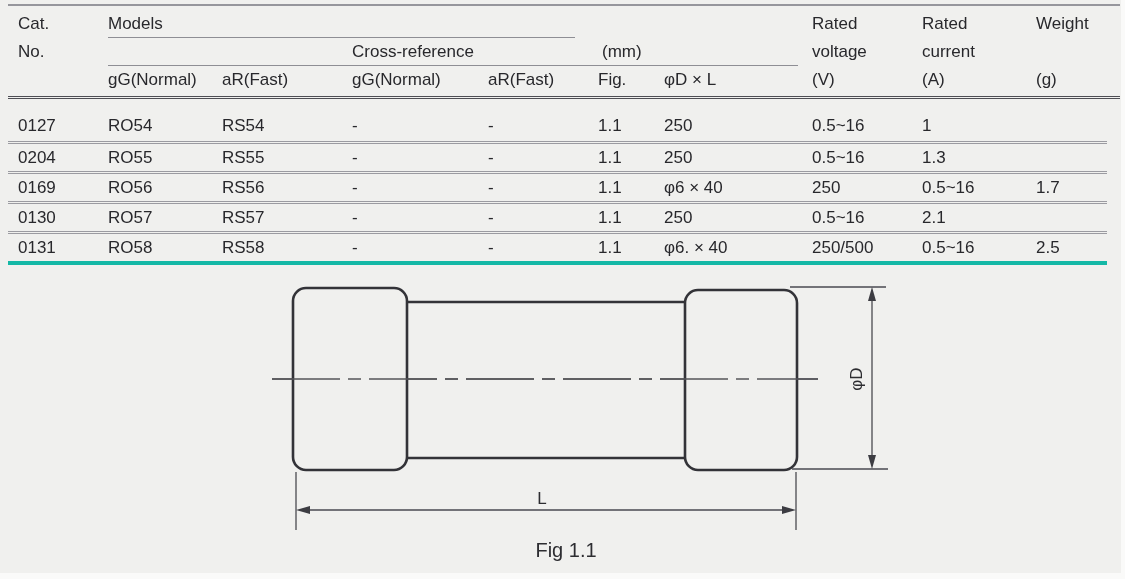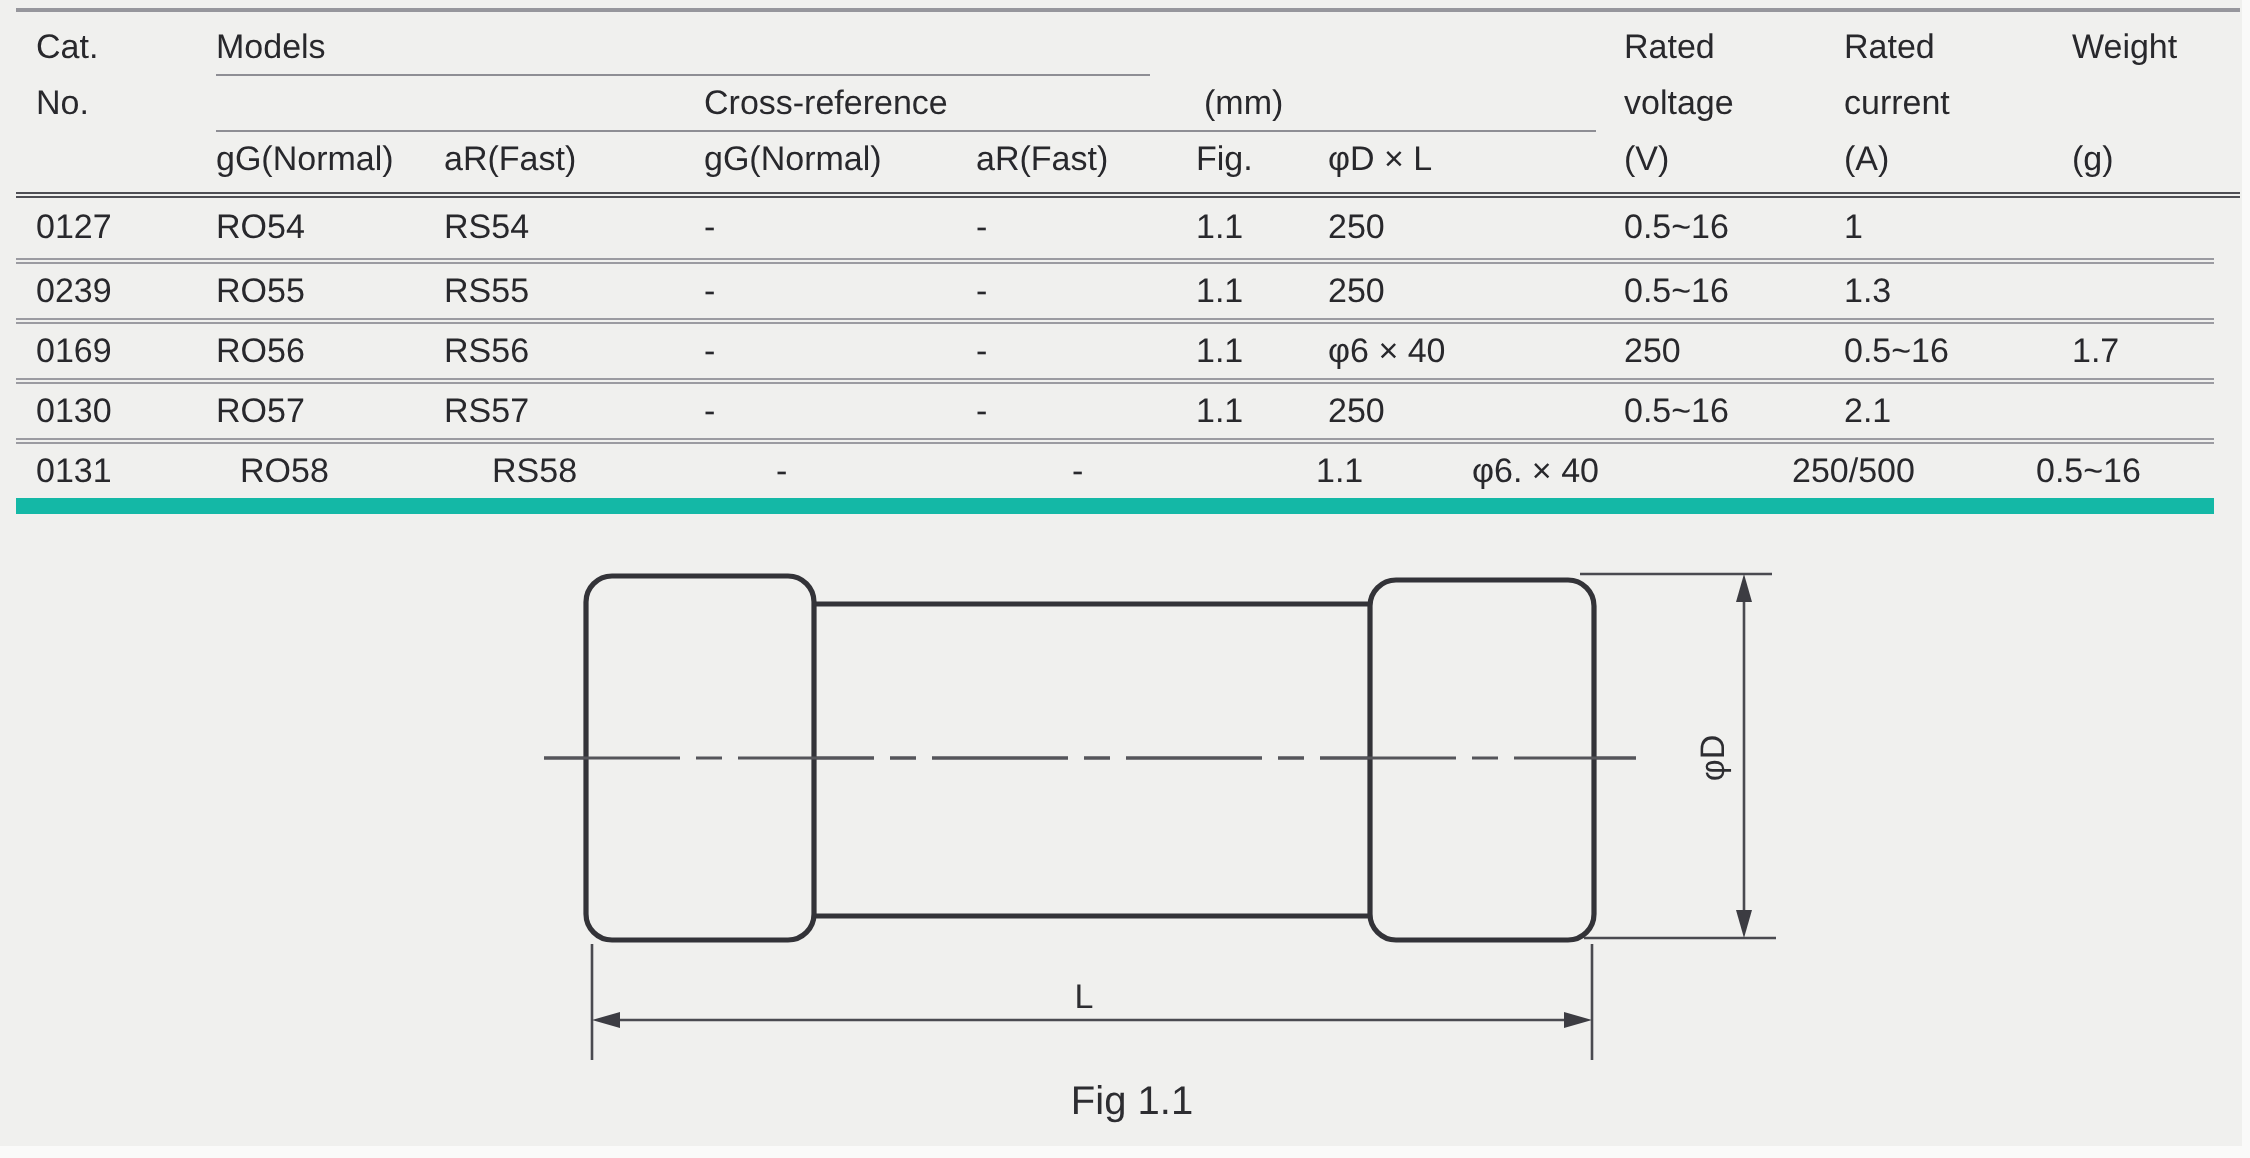--- a/index.html
+++ b/index.html
@@ -13,31 +13,31 @@
   .tbl { position:absolute; left:8px; top:4px; width:1112px; }
   .thead {
     position:relative; height:90px; width:1112px;
     border-top:2px solid #96969c;
     border-bottom:3px double #4e4e54;
     font-size:17px;
   }
   .h { position:absolute; white-space:nowrap; line-height:20px; }
   .rule { position:absolute; height:0; border-top:2px solid #8e8e94; }
   .rule.thin { border-top-width:1.5px; }
-  .tbody { width:1099px; }
+  .tbody { width:1099px;margin-top:12px; }
   .row {
     display:grid;
     grid-template-columns:100px 114px 130px 136px 110px 66px 148px 110px 114px 71px;
     align-items:center;
     height:27px; font-size:17px;
     border-bottom:3px double #9b9ba1;
     white-space:nowrap;
   }
   .row.first { height:30px; }
-  .row.last { border-bottom:8px solid #14b8a6;gap:12px; }
+  .row.last { border-bottom:4px solid #14b8a6; }
   .row > div:first-child { padding-left:10px; }
   
   .fig { position:absolute; left:0; top:260px; }
   .fig text { font-family:"Liberation Sans", sans-serif; fill:#2d2d31; }
   
   .edge-r { position:absolute; left:1121px; top:0; width:4px; height:579px; background:#fafaf9; }
   .edge-b { position:absolute; left:0; top:573px; width:1125px; height:6px; background:#fafaf9; }
 </style>
 </head>
 <body>
@@ -83,21 +83,21 @@
         <div>RO54</div>
         <div>RS54</div>
         <div>-</div>
         <div>-</div>
         <div>1.1</div>
         <div>250</div>
         <div>0.5~16</div>
         <div>1</div>
       </div>
       <div class="row">
-        <div>0239</div>
+        <div>0204</div>
         <div>RO55</div>
         <div>RS55</div>
         <div>-</div>
         <div>-</div>
         <div>1.1</div>
         <div>250</div>
         <div>0.5~16</div>
         <div>1.3</div>
       </div>
       <div class="row">

